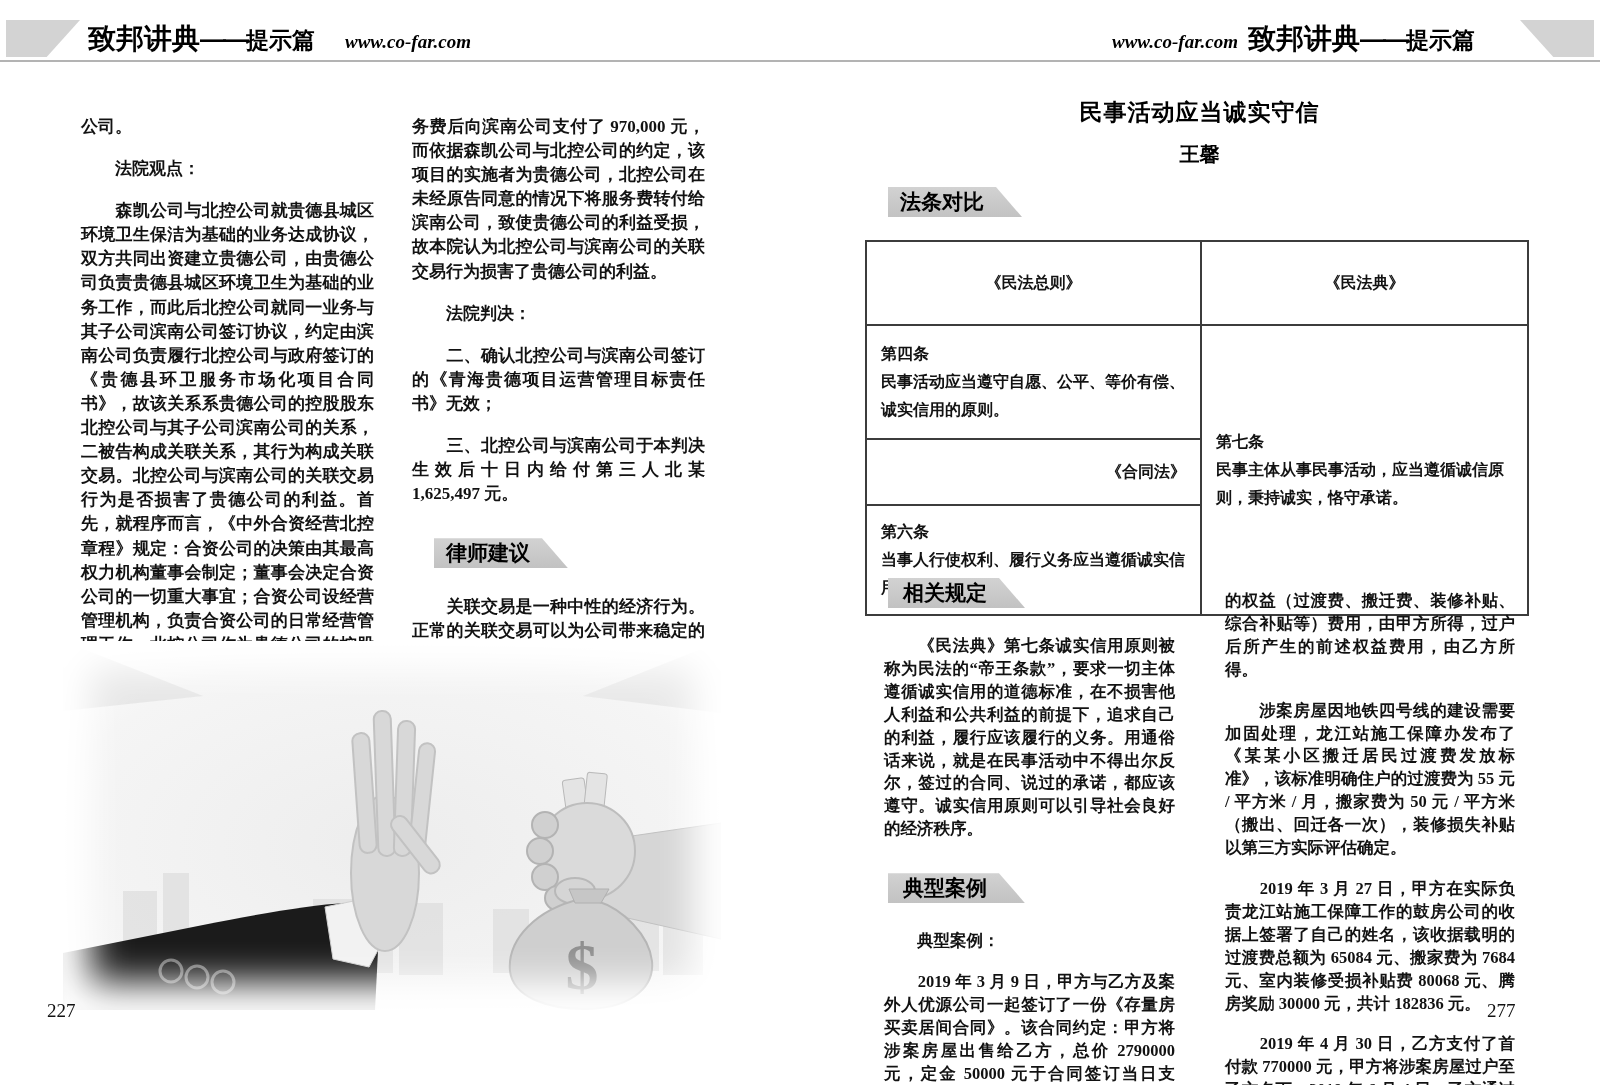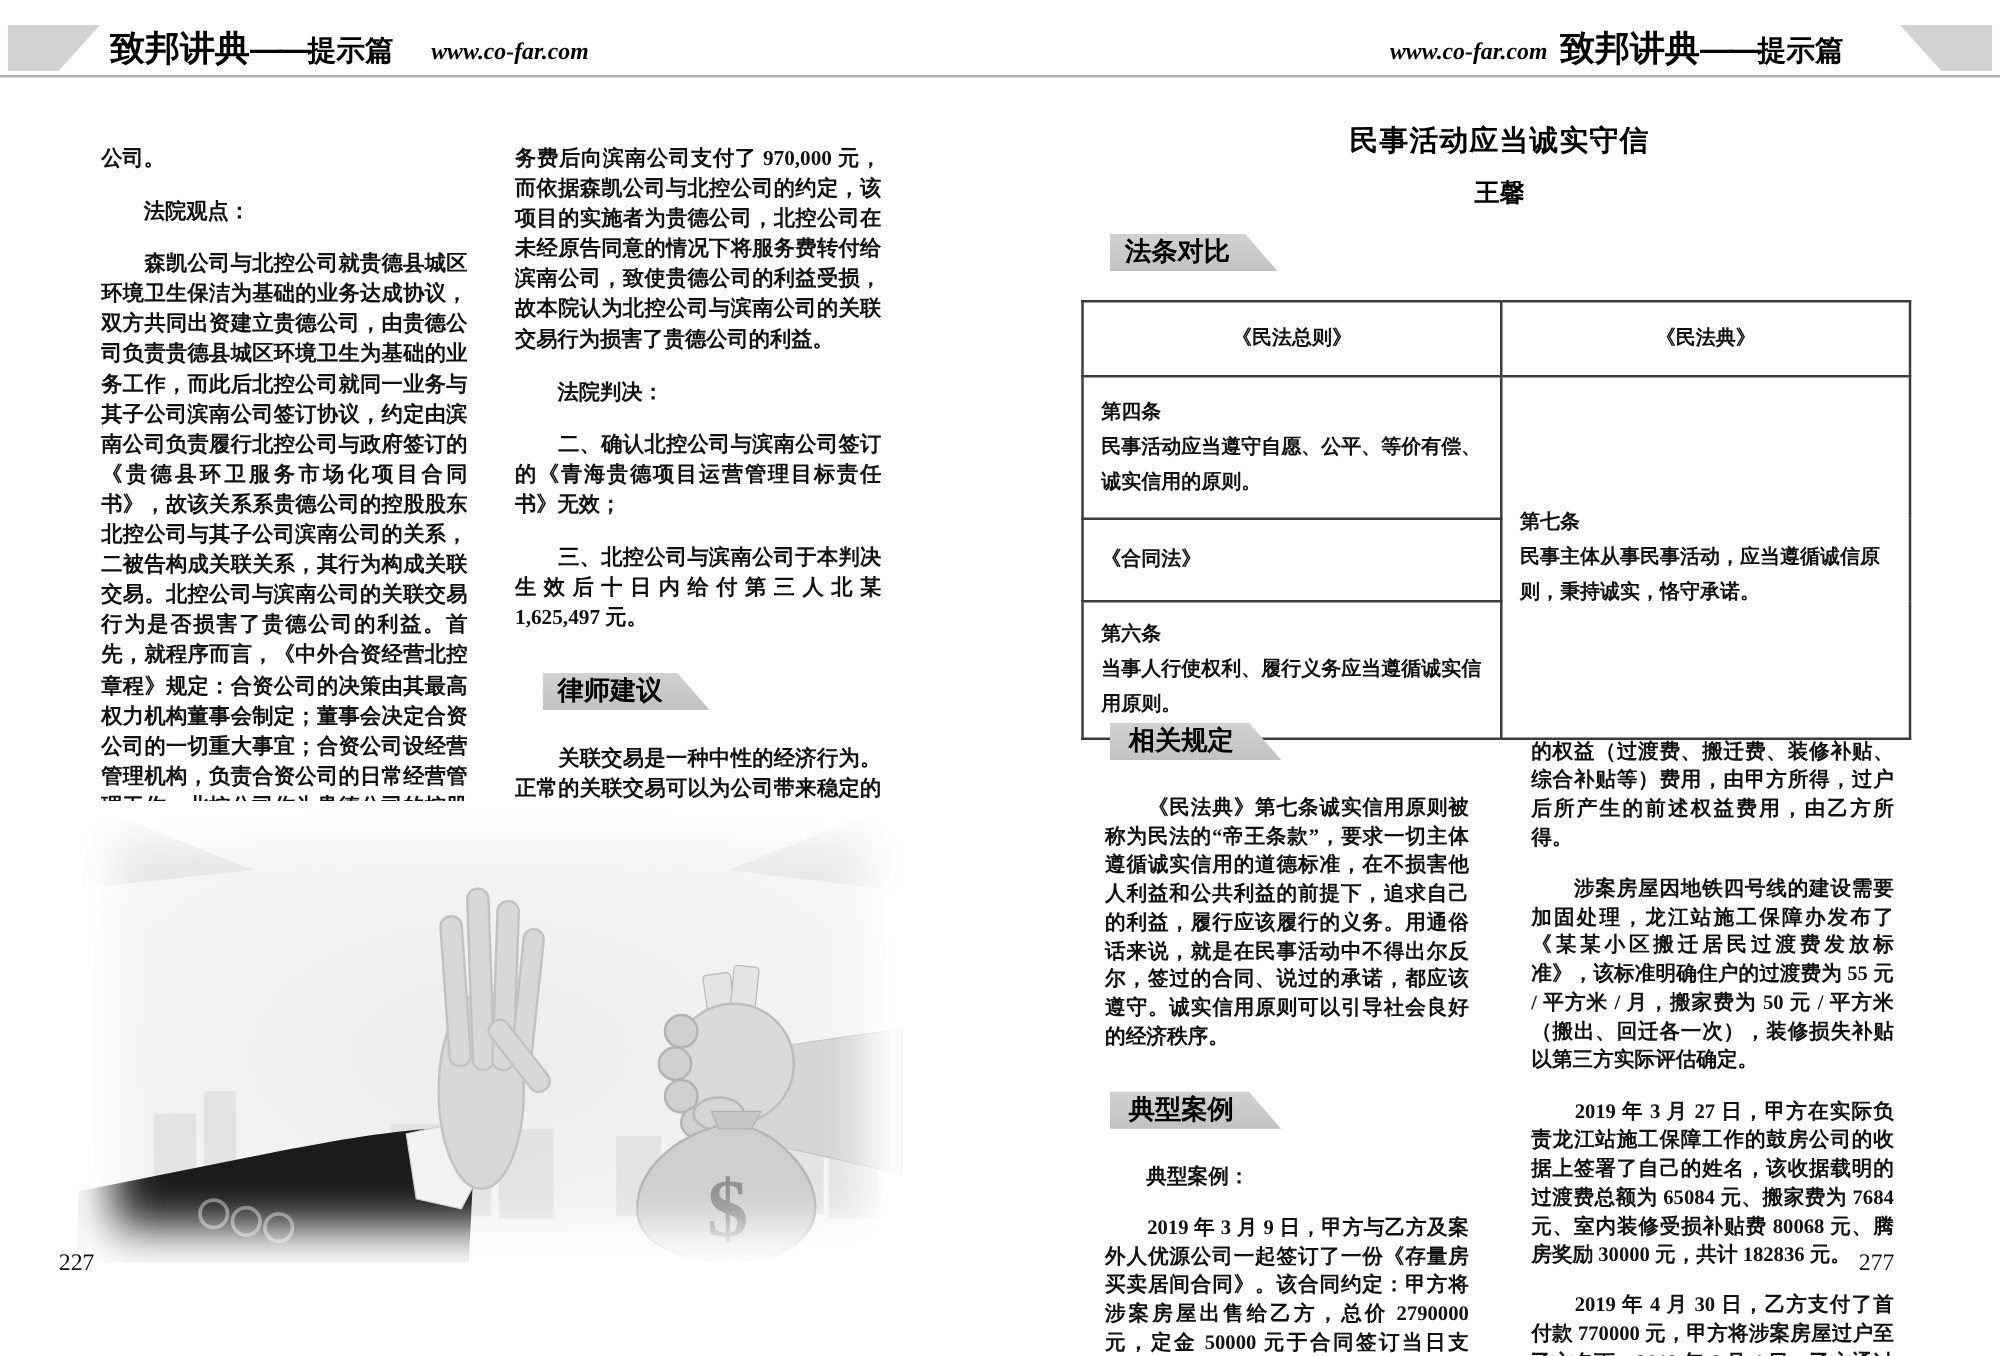--- a/index.html
+++ b/index.html
@@ -30,23 +30,23 @@
          font-family:"Liberation Sans",sans-serif;font-weight:bold;font-size:21px;color:#000;
          padding:0 38px 0 12px;}
   .badge-flow{margin:14px 0 9px 40px;}
   .rp-badge{margin:0 0 9px 22px;padding-left:15px;}
 
   
   table.law{position:absolute;left:865px;top:240px;border-collapse:collapse;table-layout:fixed;
             font-weight:bold;font-size:16px;}
   table.law td{border:2px solid #3c3c3c;white-space:pre-line;vertical-align:middle;
                line-height:28px;padding:6px 14px;}
-  table.law tr.hd td{height:50px;text-align:center;padding:4px;}
+  table.law tr.hd td{height:50px;text-align:center;padding:16px;}
   table.law tr.r2 td{height:100px;}
-  table.law tr.r3 td{height:52px;}
+  table.law tr.r3 td{height:52px;text-align:right;}
   table.law tr.r4 td{height:96px;}
 
   
   .rp-title{position:absolute;left:866px;top:97px;width:667px;text-align:center;
             font-family:"Liberation Sans",sans-serif;font-weight:bold;font-size:23px;color:#000;letter-spacing:1px;}
   .rp-author{position:absolute;left:866px;top:141px;width:667px;text-align:center;
              font-family:"Liberation Sans",sans-serif;font-weight:bold;font-size:20px;color:#000;}
 
   
   .photo{position:absolute;left:63px;top:641px;width:658px;height:369px;background:#fff;}

